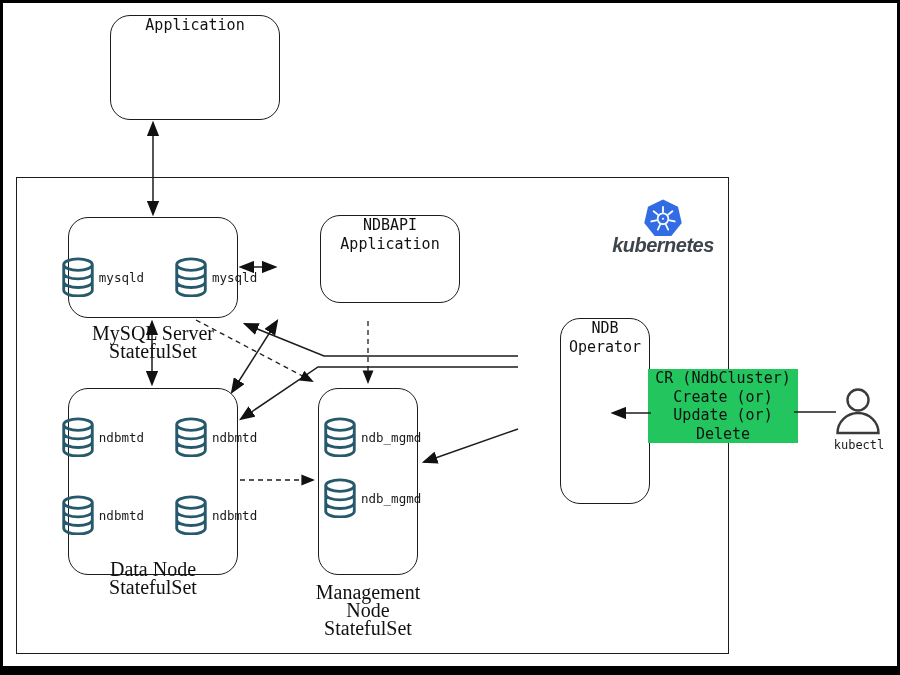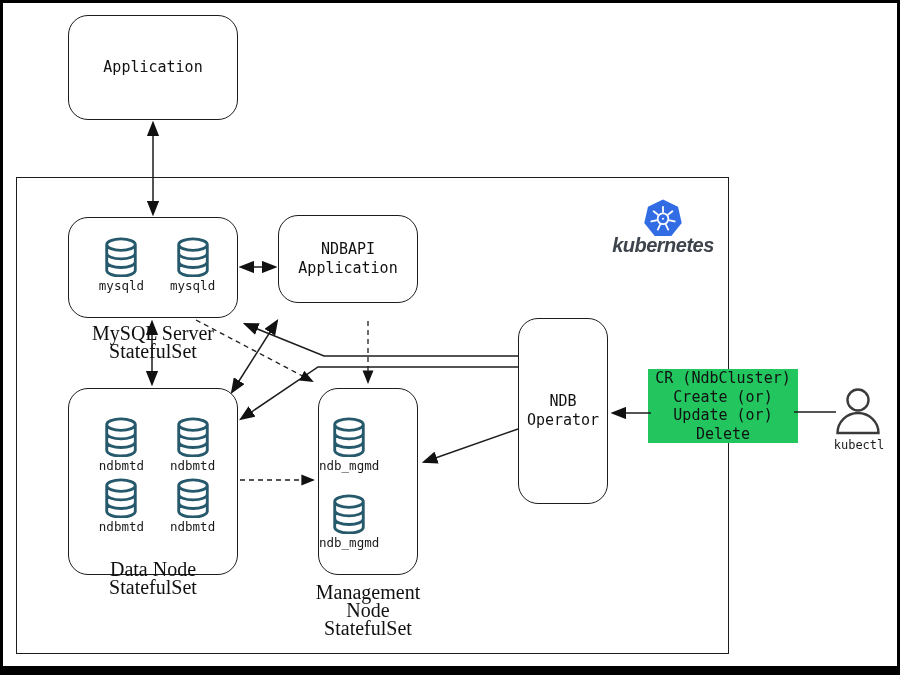--- a/index.html
+++ b/index.html
@@ -7,33 +7,33 @@
     position:relative;width:900px;height:675px;background:#ffffff;
     font-family:"DejaVu Sans Mono","Liberation Mono",monospace;color:#111;
     overflow:hidden;
   }
   .frame{position:absolute;inset:0;border:3px solid #000;border-bottom-width:9px;
          box-sizing:border-box;pointer-events:none;z-index:20;}
   .box{position:absolute;border:1.6px solid #1c1c1c;border-radius:20px;
        background:#fff;box-sizing:border-box;z-index:2;}
   .boundary{position:absolute;left:16px;top:177px;width:713px;height:477px;
             border:1.6px solid #1c1c1c;box-sizing:border-box;z-index:1;background:transparent;}
-  .center-label{display:flex;align-items:center;justify-content:center;
-                text-align:center;white-space:pre-line;font-size:15px;line-height:19px;}
+  .center-label{display:flex;justify-content:center;
+                text-align:center;white-space:pre-line;font-size:15px;line-height:19px;margin-left:42px;}
   .caption{position:absolute;text-align:center;white-space:pre-line;
            font-size:20px;line-height:18px;color:#101010;z-index:2;font-family:Liberation Serif, serif;}
-  .pod{display:flex;flex-direction:column;align-items:center;}
+  .pod{display:flex;flex-direction:row;align-items:center;}
   .pod-label{font-size:12.5px;margin-top:1px;color:#1a1a1a;white-space:nowrap;}
   .pod-row{display:flex;justify-content:center;gap:26px;padding-left:8px;}
   .app-box{left:68px;top:15px;width:170px;height:105px;}
   .mysql-box{left:68px;top:217px;width:170px;height:101px;
              display:flex;justify-content:center;gap:26px;padding-left:8px;padding-top:19px;}
   .ndbapi-box{left:278px;top:215px;width:140px;height:88px;}
   .datanode-box{left:68px;top:388px;width:170px;height:187px;
-                display:flex;flex-direction:column;padding-top:28px;row-gap:5px;}
+                display:flex;flex-direction:column;padding-top:28px;row-gap:38px;}
   .mgmt-box{left:318px;top:388px;width:100px;height:187px;
             display:flex;flex-direction:column;align-items:flex-start;padding-top:28px;row-gap:21px;}
   .operator-box{left:518px;top:318px;width:90px;height:186px;}
   .mysql-caption{left:68px;top:324px;width:170px;}
   .datanode-caption{left:68px;top:560px;width:170px;}
   .mgmt-caption{left:303px;top:583px;width:130px;}
   .cr-text{position:absolute;left:648px;top:369px;width:150px;text-align:center;
            white-space:pre-line;font-size:15px;line-height:18.5px;background:#22c55e;z-index:4;}
   .k8s-logo{position:absolute;left:643px;top:198px;width:40px;height:40px;z-index:2;}
   .k8s-wordmark{position:absolute;left:595px;top:234px;width:136px;text-align:center;

